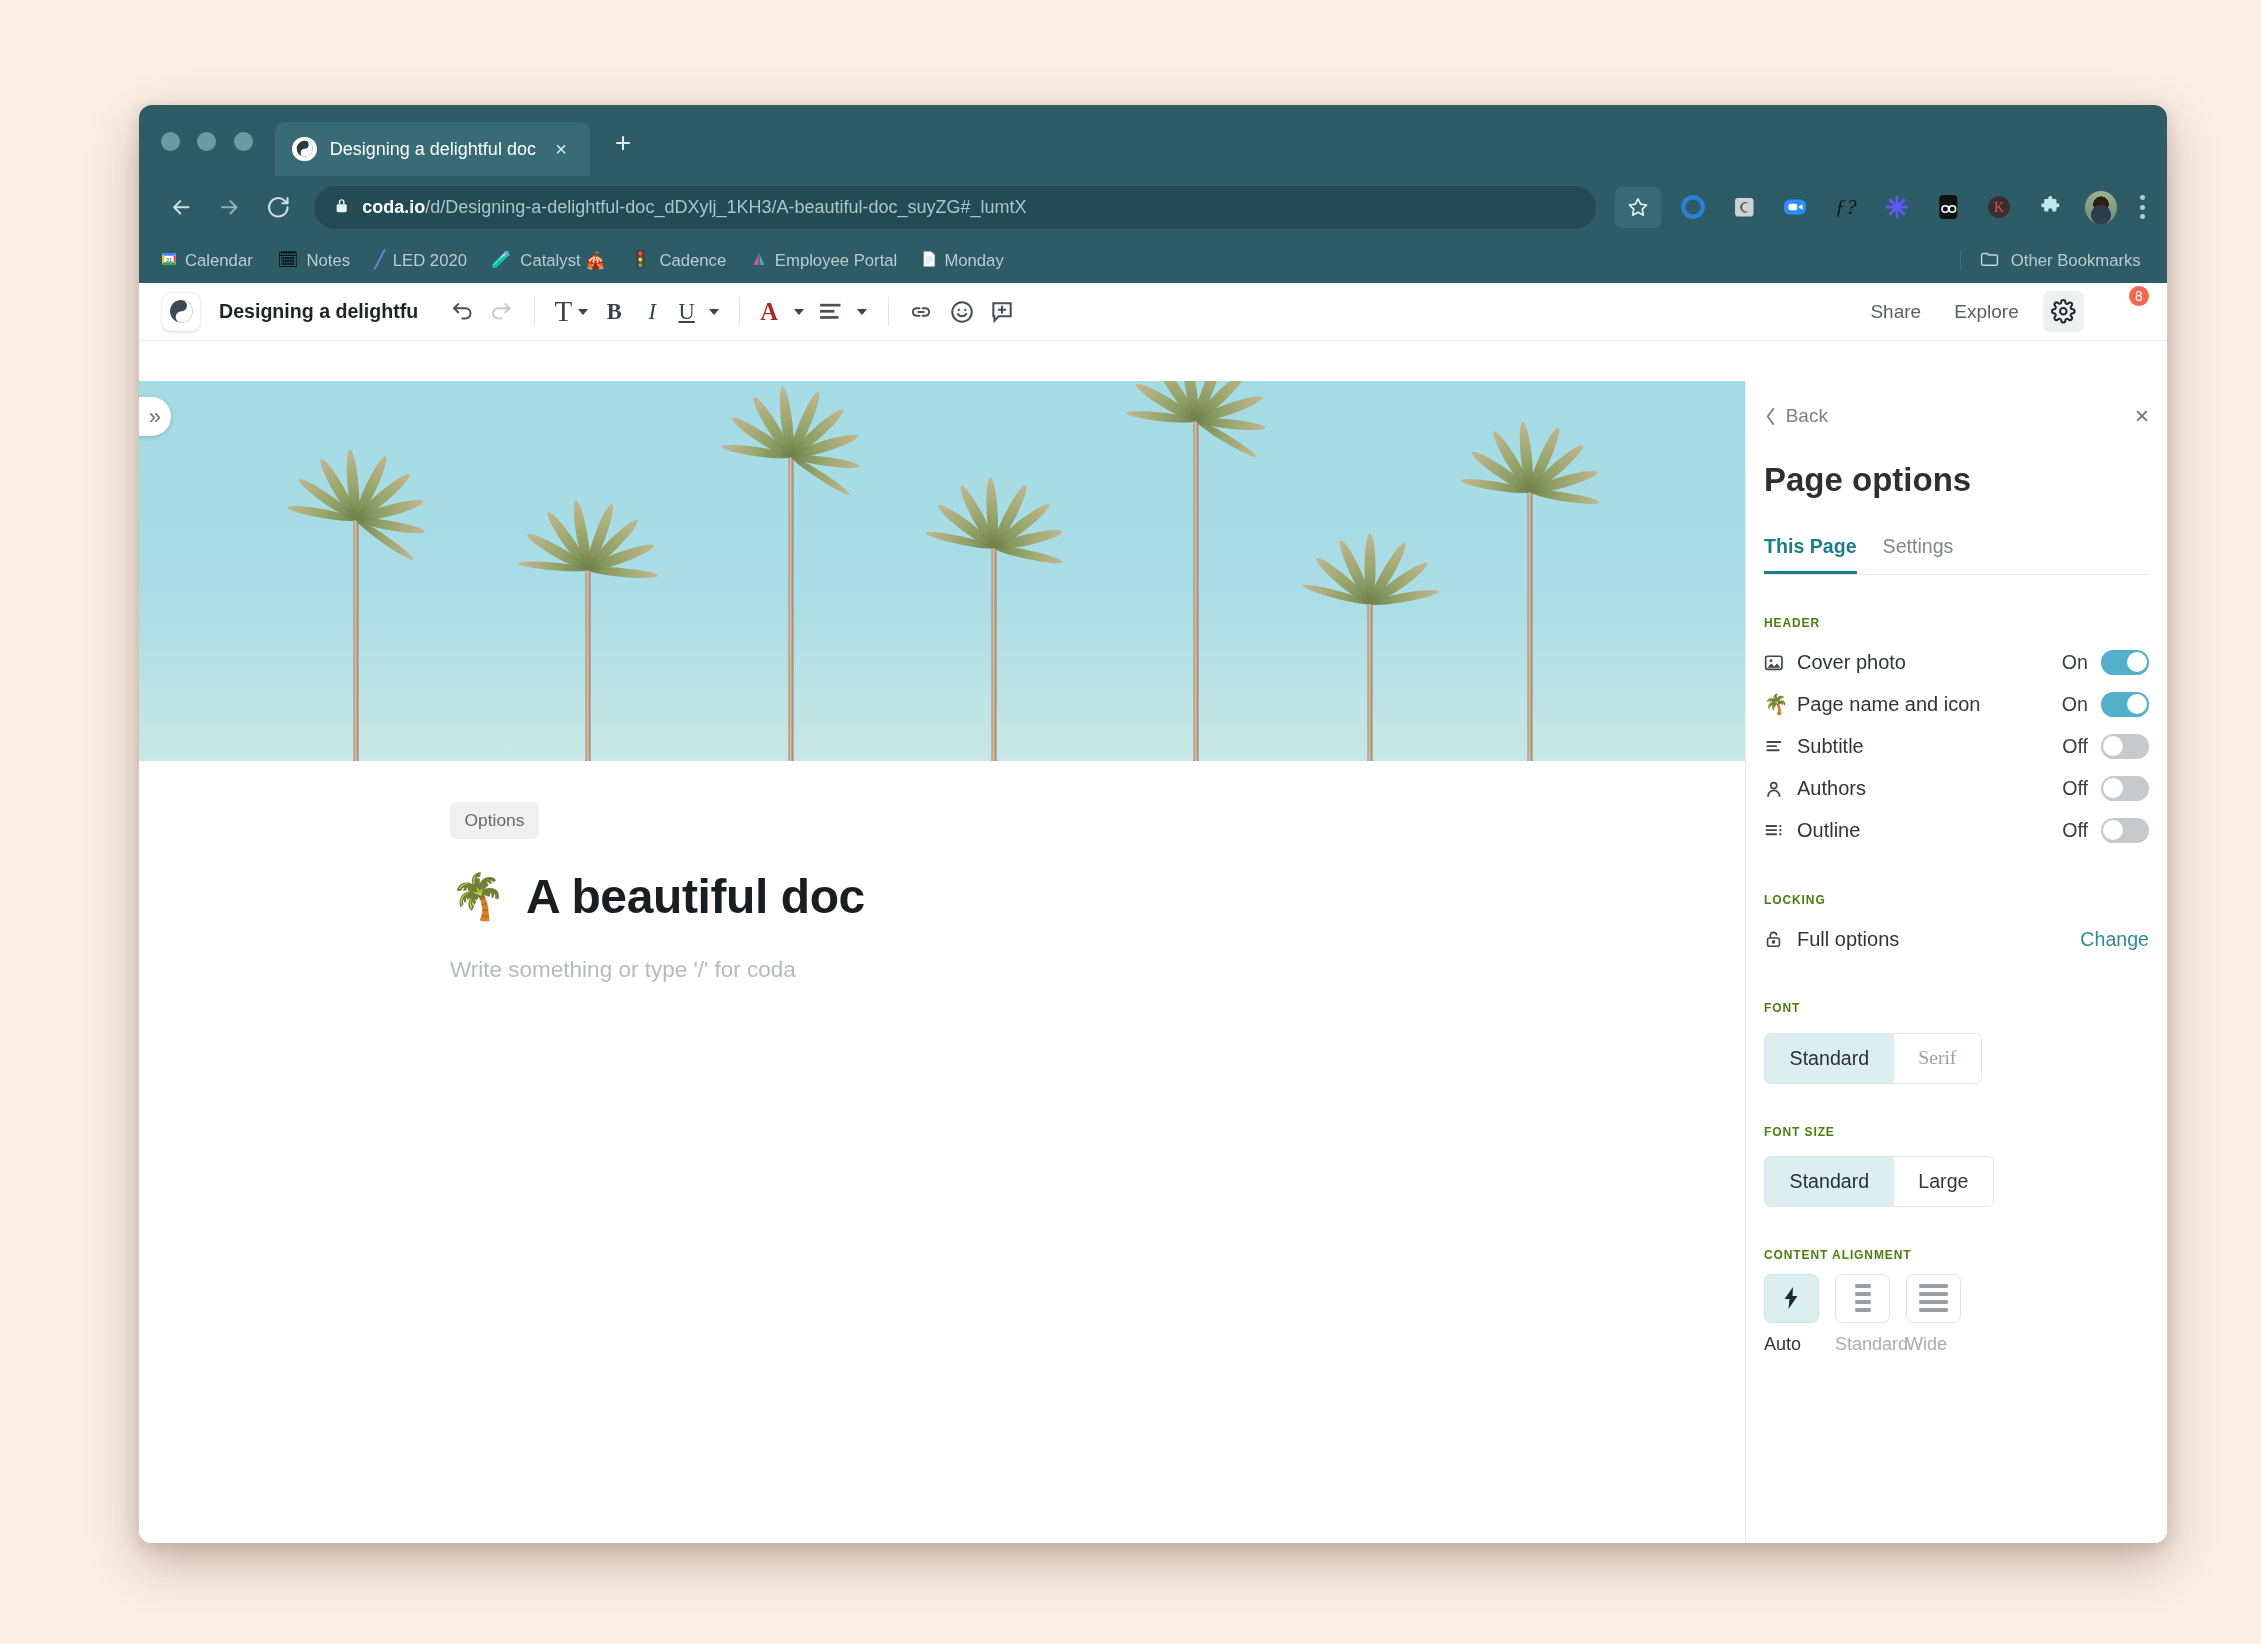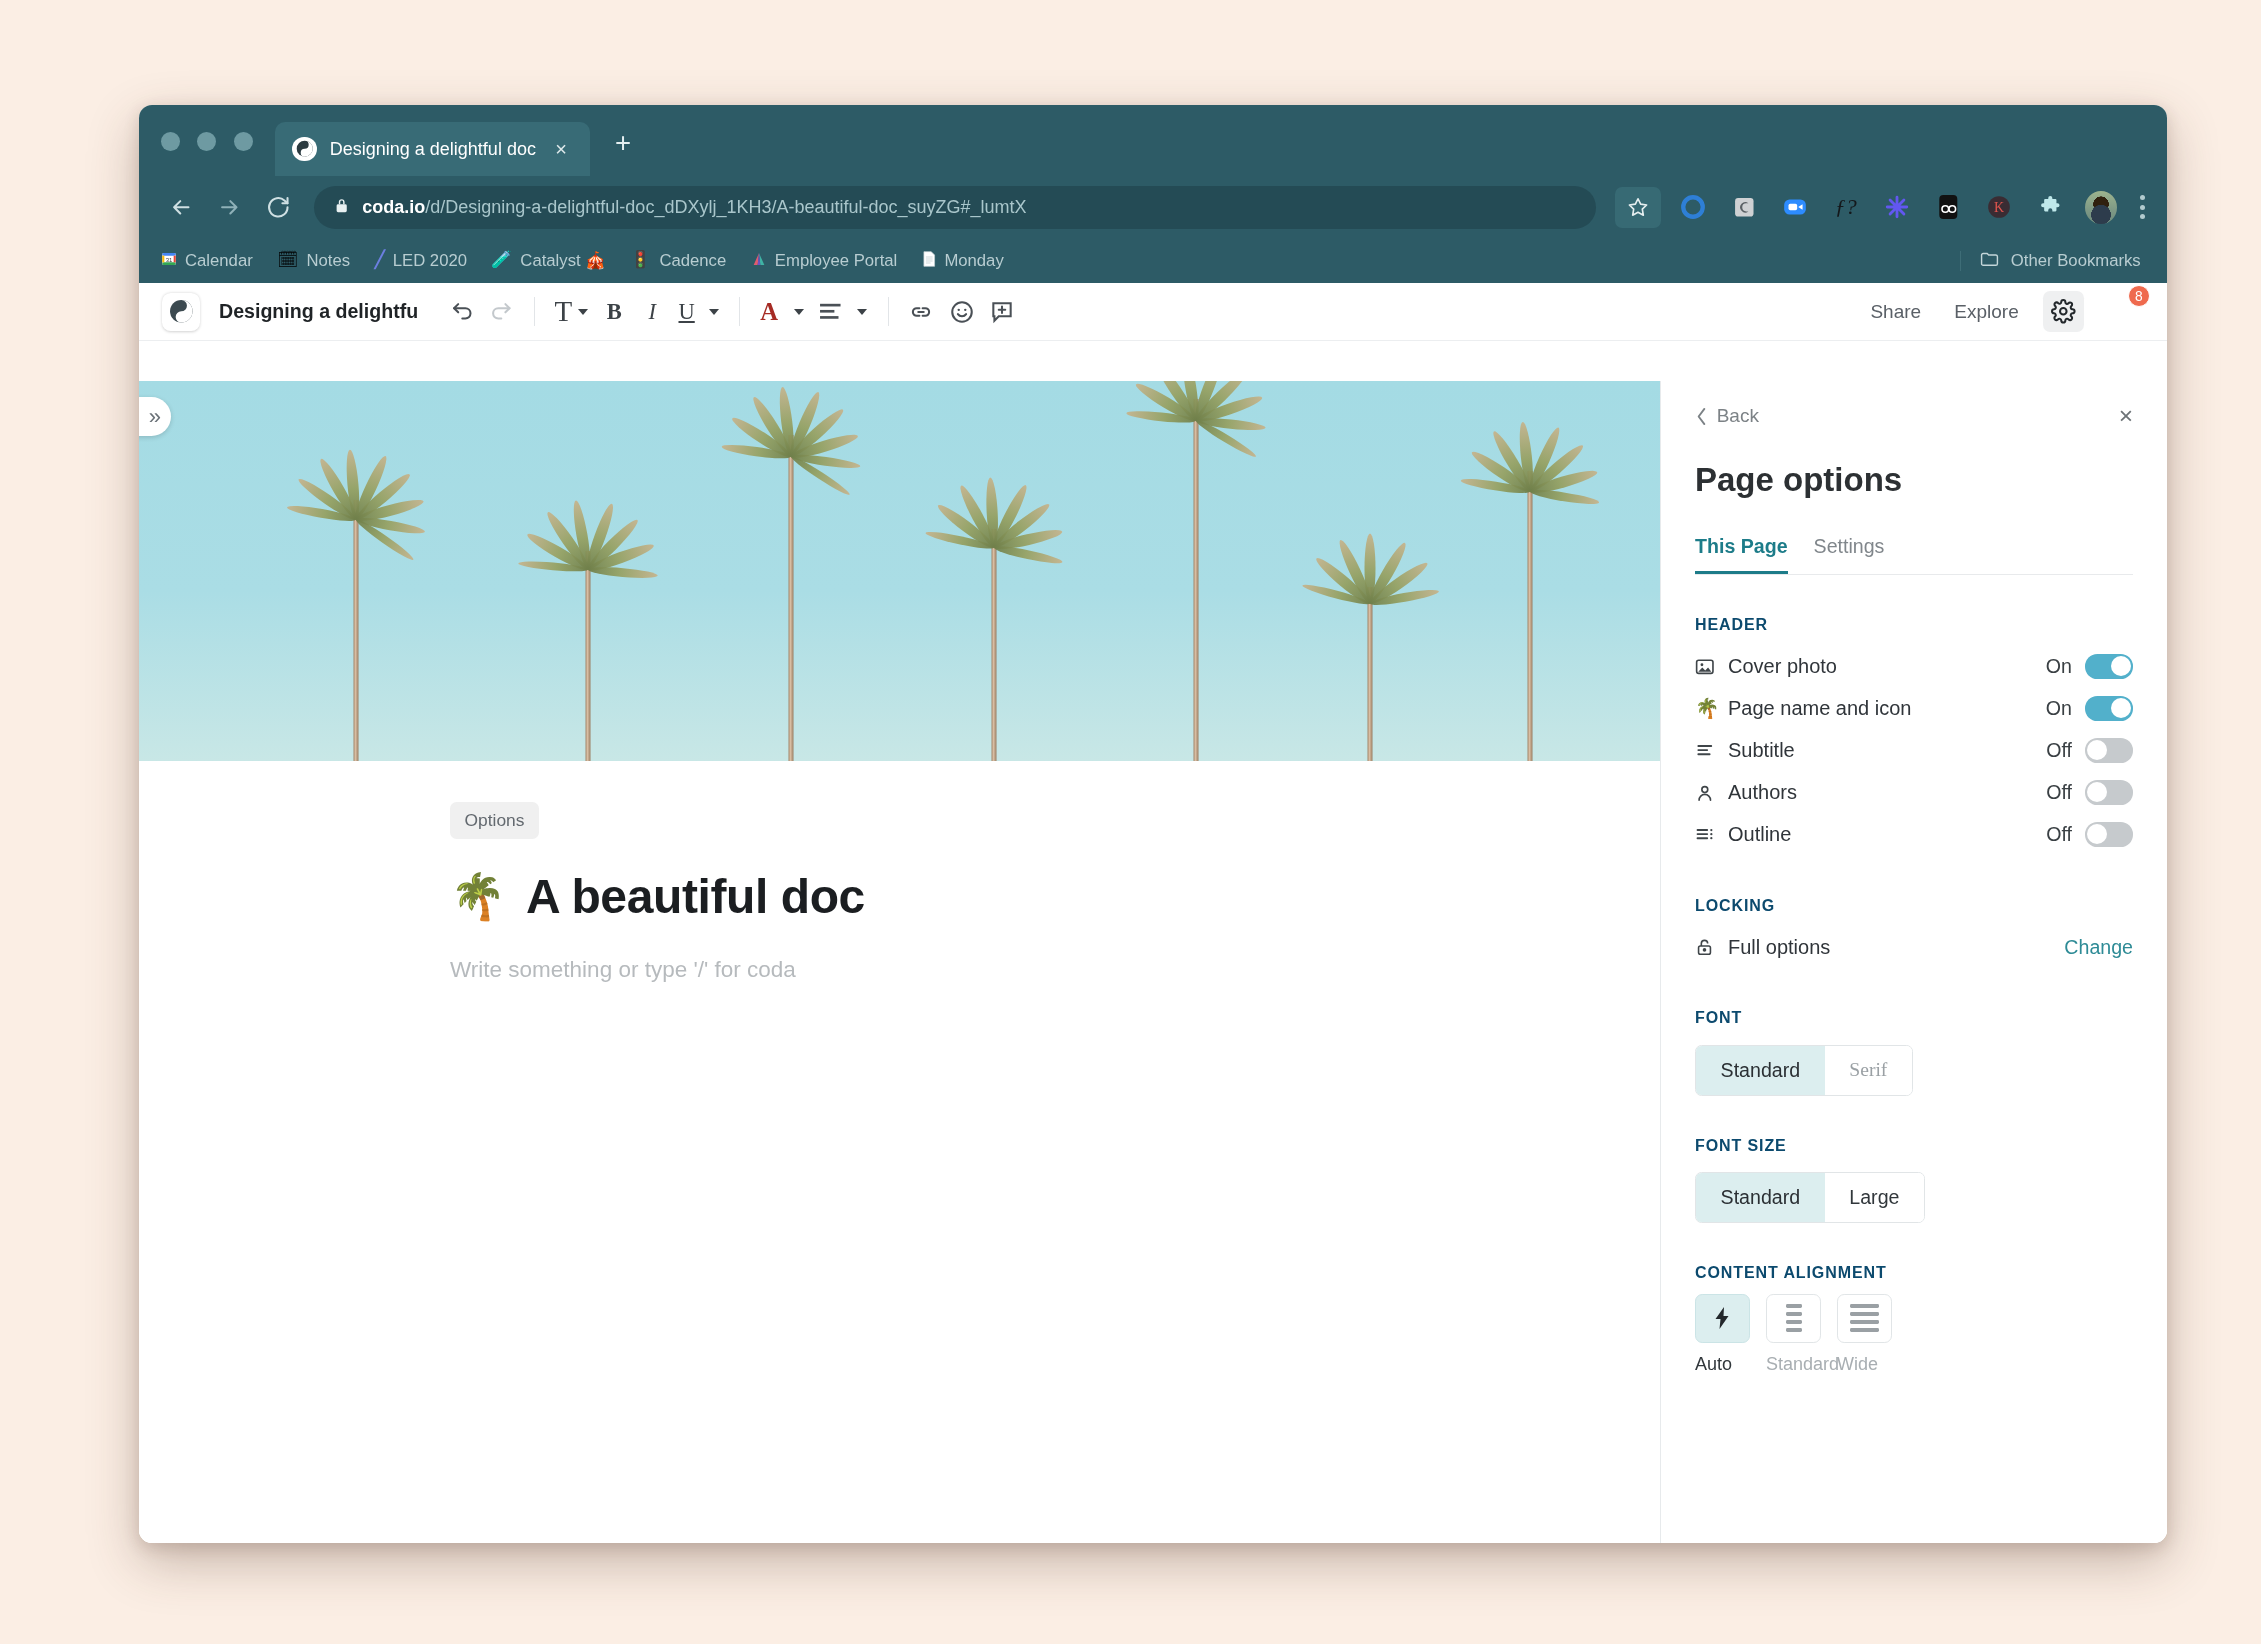--- a/index.html
+++ b/index.html
@@ -183,33 +183,33 @@
     display: inline-block; background: #f0f0f0; color: #63696f;
     font-size: 17.4px; padding: 8px 14.5px; border-radius: 6.5px; margin-bottom: 30px;
   }
   .page-head { display: flex; align-items: center; gap: 20px; }
   .page-emoji { font-size: 45px; line-height: 1; }
   .page-title-text { font-size: 48px; font-weight: 700; color: #1b1e21; letter-spacing: -0.4px; }
   .placeholder { margin-top: 33px; font-size: 22.5px; color: #b6babd; }
 
   
   .panel {
-    width: 507px; flex: none; background: #ffffff;
-    border-left: 0.7px solid #e7eaec; padding: 0 34px; overflow: hidden;
+    width: 422px; flex: none; background: #ffffff;
+    border-left: 0.7px solid #e7eaec; padding: 0 18px; overflow: hidden;
   }
   .panel-top { display: flex; align-items: center; height: 70px; }
   .back { display: flex; align-items: center; gap: 8.7px; color: #7c8286; font-size: 19px; }
   .panel-close { margin-left: auto; color: #6d7377; font-size: 24.6px; line-height: 1; }
   .panel-title { font-size: 33px; font-weight: 700; color: #2c3033; margin-top: 10px; }
   .tabs { display: flex; gap: 26px; margin-top: 36px; border-bottom: 0.7px solid #e8eaec; }
   .ptab { font-size: 19.6px; color: #7d8budd; padding-bottom: 13px; color: #80868b; }
   .ptab.active { color: #1d7c89; border-bottom: 3.6px solid #1d7c89; font-weight: 600; }
 
   .sec-label {
-    font-size: 16px; letter-spacing: 0.9px; color: #0c4a6e; font-weight: 600;
+    font-size: 12px; letter-spacing: 0.9px; color: #4d7c0f; font-weight: 600;
     margin-top: 41px; margin-bottom: 11.6px;
   }
   .opt-row { display: flex; align-items: center; height: 42px; }
   .opt-ico { width: 33px; display: flex; align-items: center; color: #3f4549; font-size: 19.6px; }
   .opt-label { font-size: 20px; color: #30353a; }
   .opt-state { margin-left: auto; display: flex; align-items: center; gap: 13px; }
   .state-text { font-size: 19.6px; color: #3a4044; }
   .switch { width: 48px; height: 24.6px; border-radius: 12.3px; background: #c6cacd; position: relative; flex: none; }
   .switch.on { background: #52b0cb; }
   .knob { position: absolute; top: 2.2px; left: 2.2px; width: 20px; height: 20px; border-radius: 50%; background: #fff; }

